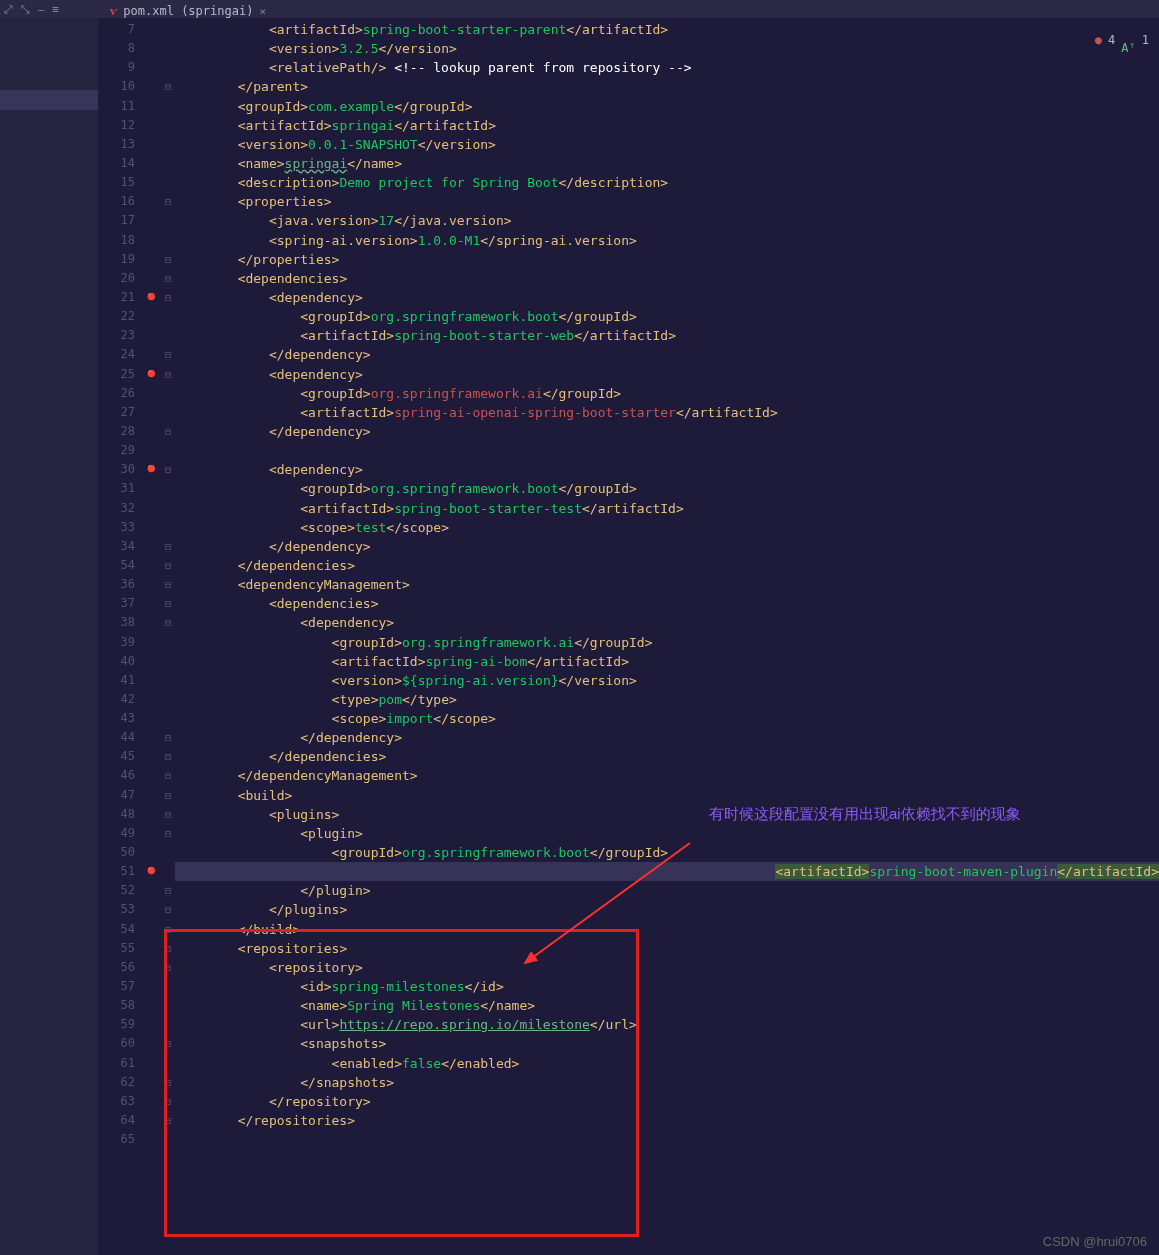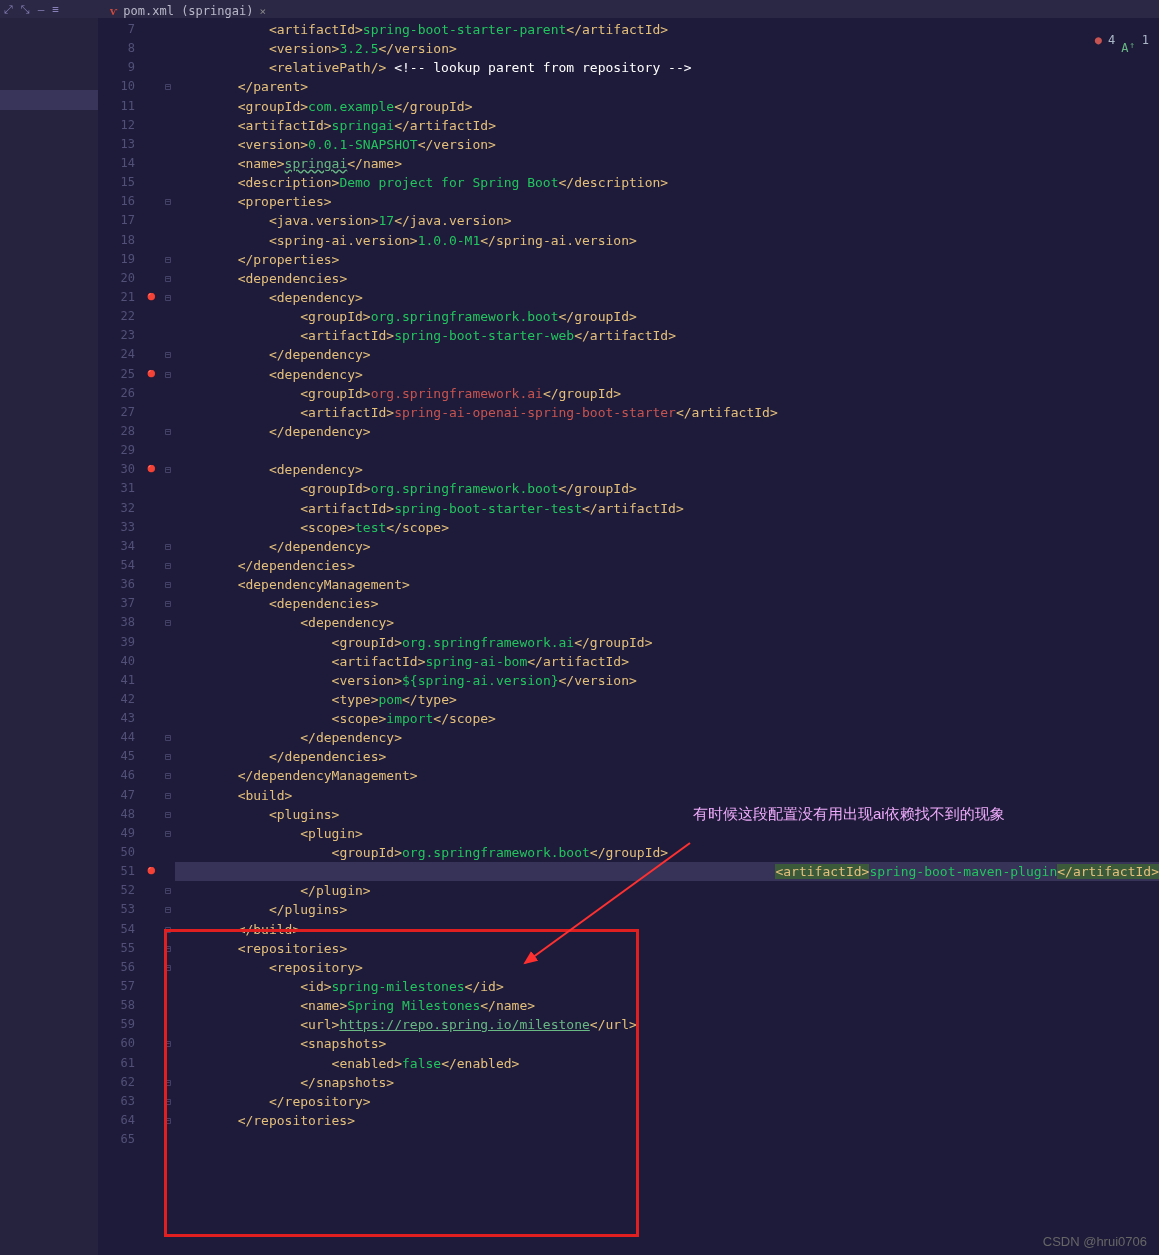--- a/index.html
+++ b/index.html
@@ -130,23 +130,23 @@
     position: absolute;
     border: 3px solid #e02020;
     left: 164px;
     top: 929px;
     width: 475px;
     height: 308px;
     pointer-events: none;
   }
   .annotation-text {
     position: absolute;
-    left: 693px;
+    left: 709px;
     top: 803px;
-    color: #f0abfc;
+    color: #8b5cf6;
     font-size: 15px;
     width: 350px;
     line-height: 1.4;
     font-family: sans-serif;
   }
   .annotation-arrow {
     position: absolute;
     left: 520px;
     top: 838px;
     pointer-events: none;

